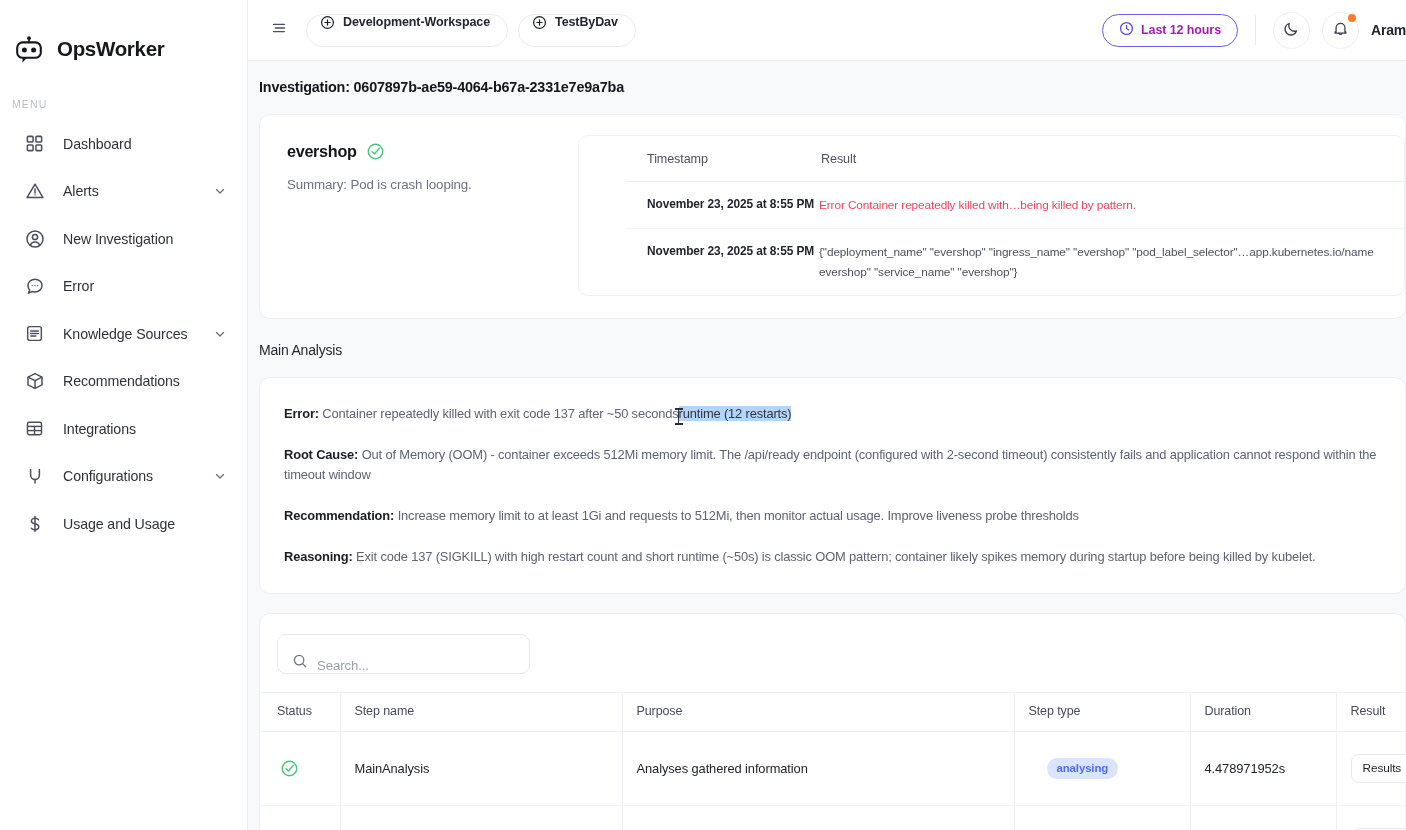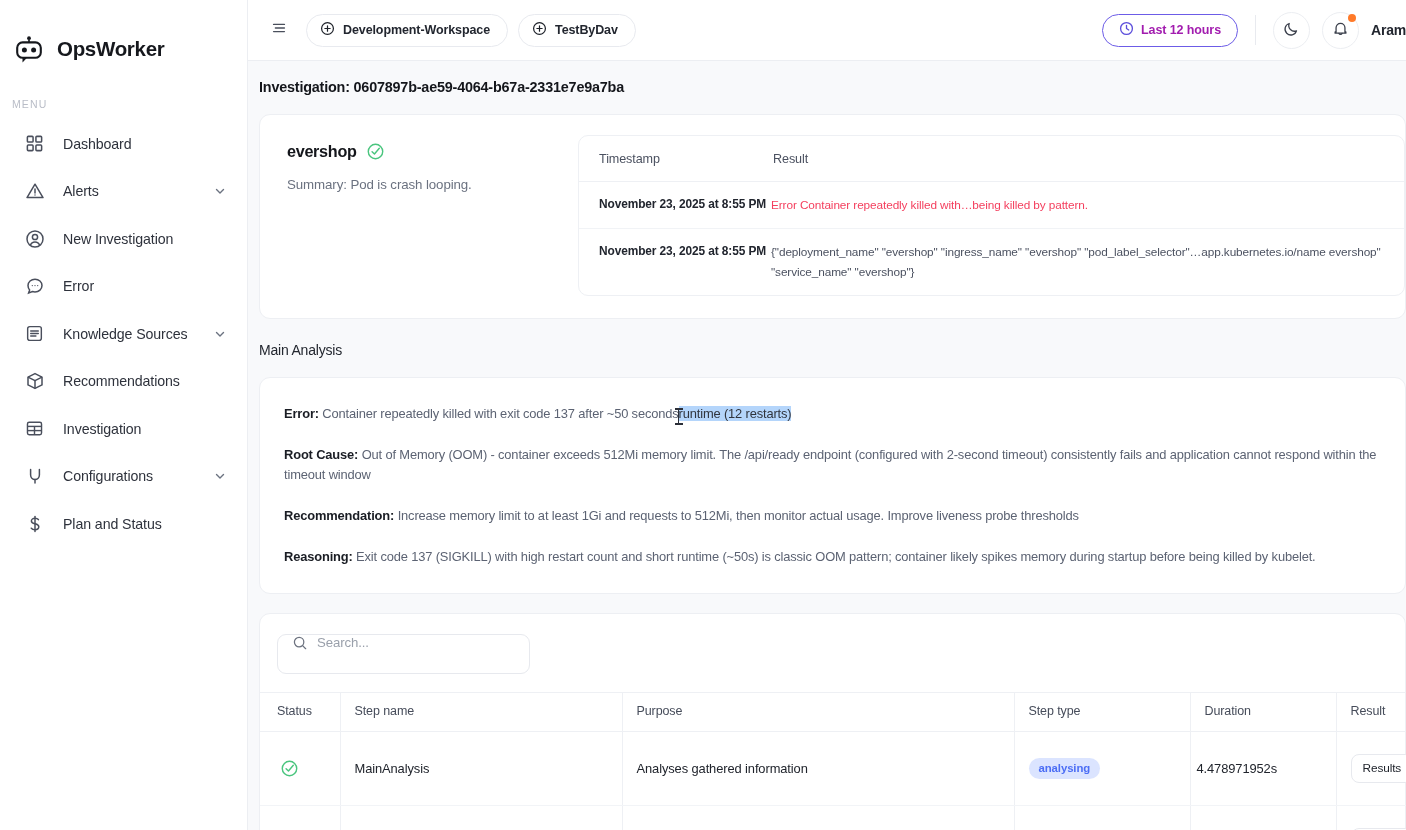--- a/index.html
+++ b/index.html
@@ -44,21 +44,21 @@
     height: 61px; flex: 0 0 61px; background: #fff;
     border-bottom: 1px solid #eceef2;
     display: flex; align-items: center; padding: 0 0 0 14px; gap: 10px;
   }
   .hamburger {
     width: 34px; height: 34px; border-radius: 9px; border: 1px solid #fff;
     display: flex; align-items: center; justify-content: center; cursor: pointer; color: #4a4f5c;
     background:#fff;
   }
   .chip {
-    display: flex; align-items: center; gap: 8px;
+    display: flex; align-items: flex-start; gap: 8px;
     height: 33px; padding: 0 17px 0 13px;
     border: 1px solid #e8eaef; border-radius: 17px; background: #fff;
     font-size: 12.5px; color: #22262f; font-weight: 600; cursor: pointer; letter-spacing:-0.1px;
     white-space: nowrap;
   }
   .topbar-right { margin-left: auto; display: flex; align-items: center; gap: 0; padding-right: 0; }
   .time-pill {
     display: flex; align-items: center; gap: 7px;
     height: 33px; padding: 0 16px; border: 1.4px solid #6c5ce7; border-radius: 17px;
     color: #a21caf; font-size: 12.5px; font-weight: 700; cursor: pointer; background:#fff;
@@ -88,21 +88,21 @@
     margin: 19px 0 0 11px; margin-right: 0;
   }
 
   
   .ever-card { display: flex; padding: 20px 0 22px 0; min-height: 165px; }
   .ever-left { width: 318px; flex: 0 0 318px; padding: 7px 0 0 27px; }
   .ever-title-row { display: flex; align-items: center; gap: 9px; }
   .ever-title { font-size: 16.2px; font-weight: 700; color: #14161b; letter-spacing: -0.3px; }
   .ever-summary { font-size: 13.3px; color: #6b7280; margin-top: 16px; letter-spacing: -0.1px; }
 
-  .res-table { flex: 1; border: 1px solid #eef0f4; border-radius: 10px; margin-right: 0; overflow: hidden; background:#fff; }
+  .res-table { flex: 1; border: 1px solid #eef0f4; border-radius: 10px; margin-right: 0; overflow: hidden; background:#fff;padding-left:48px; }
   .res-head { display: flex; height: 46px; align-items: center; border-bottom: 1px solid #eef0f4; }
   .res-th { font-size: 12.6px; color: #4b5160; font-weight: 500; letter-spacing:-0.1px; }
   .res-th.c1 { width: 192px; flex: 0 0 192px; padding-left: 20px; }
   .res-th.c2 { flex: 1; padding-left: 2px; }
   .res-row { display: flex; border-bottom: 1px solid #f1f3f6; padding: 13px 0 13px 0; }
   .res-row:last-child { border-bottom: none; }
   .res-ts { width: 192px; flex: 0 0 192px; padding-left: 20px; font-size: 11.9px; font-weight: 700; color: #21252e; line-height: 1.65; letter-spacing:-0.1px; }
   .res-val { flex: 1; padding-right: 18px; font-size: 11.8px; line-height: 1.7; color: #4b5160; letter-spacing:-0.1px; }
   .res-val.err { color: #f43f5e; }
 
@@ -120,21 +120,21 @@
   .caret::after {
     content:""; position:absolute; left:-4px; top:-10px; width:8px; height:1.5px; background:#2b2f38;
     box-shadow: 0 15px 0 0 #2b2f38;
   }
 
   
   .steps-card { margin-bottom: 0; padding: 0; border-radius: 11px; }
   .search-wrap { padding: 20px 0 18px 17px; }
   .search-box {
     width: 253px; height: 40px; border: 1px solid #e7e9ee; border-radius: 9px;
-    display: flex; align-items: flex-start; gap: 9px; padding: 0 14px; background: #fff;
+    display: flex; align-items: flex-end; gap: 9px; padding: 0 14px; background: #fff;
   }
   .search-input {
     border: none; outline: none; font-size: 13.2px; color: #2b2f38; background: transparent;
     font-family: "Liberation Sans", sans-serif; width: 100%; letter-spacing:-0.1px;
   }
   .search-input::placeholder { color: #9aa0ab; }
 
   table.steps { width: 100%; border-collapse: collapse; table-layout: fixed; }
   table.steps th {
     text-align: left; font-size: 12.5px; font-weight: 500; color: #464c5a;
@@ -269,21 +269,21 @@
 
     <div class="nav-item">
       <span class="nav-ico">
         <svg width="19" height="19" viewBox="0 0 20 20" fill="none" stroke="currentColor" stroke-width="1.5">
           <rect x="2.6" y="3.4" width="14.8" height="13.2" rx="1.8"></rect>
           <line x1="2.6" y1="7.8" x2="17.4" y2="7.8"></line>
             <line x1="2.6" y1="12.2" x2="17.4" y2="12.2"></line>
             <line x1="10" y1="7.8" x2="10" y2="16.6"></line>
         </svg>
       </span>
-      <span class="nav-text">Investigation</span>
+      <span class="nav-text">Integrations</span>
     </div>
 
     <div class="nav-item">
       <span class="nav-ico">
         <svg width="20" height="20" viewBox="0 0 20 20" fill="none" stroke="currentColor" stroke-width="1.5" stroke-linecap="round">
           <path d="M5.6 3.4 V9 a4.4 4.4 0 0 0 8.8 0 V3.4"></path>
             <line x1="10" y1="13.5" x2="10" y2="17"></line>
         </svg>
       </span>
       <span class="nav-text">Configurations</span>
@@ -294,21 +294,21 @@
       </span>
     </div>
 
     <div class="nav-item">
       <span class="nav-ico">
         <svg width="20" height="20" viewBox="0 0 20 20" fill="none" stroke="currentColor" stroke-width="1.5" stroke-linecap="round">
           <line x1="10" y1="2.6" x2="10" y2="17.4"></line>
           <path d="M13.4 5.6c-.8-.9-2-1.3-3.4-1.3-2.1 0-3.6 1-3.6 2.7 0 1.6 1.3 2.3 3.6 2.8 2.4.5 3.8 1.2 3.8 3 0 1.8-1.6 2.9-3.8 2.9-1.6 0-2.9-.5-3.7-1.5"></path>
         </svg>
       </span>
-      <span class="nav-text">Plan and Status</span>
+      <span class="nav-text">Usage and Usage</span>
     </div>
   </aside>
 
   <div class="main">
 
     <header class="topbar">
       <div class="hamburger">
         <span>
           <svg width="18" height="18" viewBox="0 0 20 20" fill="none" stroke="currentColor" stroke-width="1.6" stroke-linecap="round">
             <line x1="4" y1="6" x2="16" y2="6"></line>
@@ -455,24 +455,24 @@
               <td class="col-status">
                 <span>
                   <svg class="check" viewBox="0 0 20 20" fill="none" stroke="#4ac57e" stroke-width="1.5">
                     <circle cx="10" cy="10" r="7.6"></circle>
                       <path d="M6.4 10.2 L8.9 12.6 L14 6.6" stroke-linecap="round" stroke-linejoin="round"></path>
                   </svg>
                 </span>
               </td>
               <td class="col-name vline" style="padding-left:14px">MainAnalysis</td>
               <td class="col-purp vline" style="padding-left:14px">Analyses gathered information</td>
-              <td class="col-type vline" style="padding-left:14px">
+              <td class="col-type vline" style="padding-left:32px">
                 <span class="pill analysing">analysing</span>
               </td>
-              <td class="col-dur vline" style="padding-left:6px">4.478971952s</td>
+              <td class="col-dur vline" style="padding-left:14px">4.478971952s</td>
               <td class="col-res vline" style="padding-left:14px">
                 <span class="results-btn">Results</span>
               </td>
             </tr>
             <tr>
               <td class="col-status">
                 
               </td>
               <td class="col-name vline" style="padding-left:14px">PodSummary</td>
               <td class="col-purp vline" style="padding-left:14px">Summarizes pod information</td>

